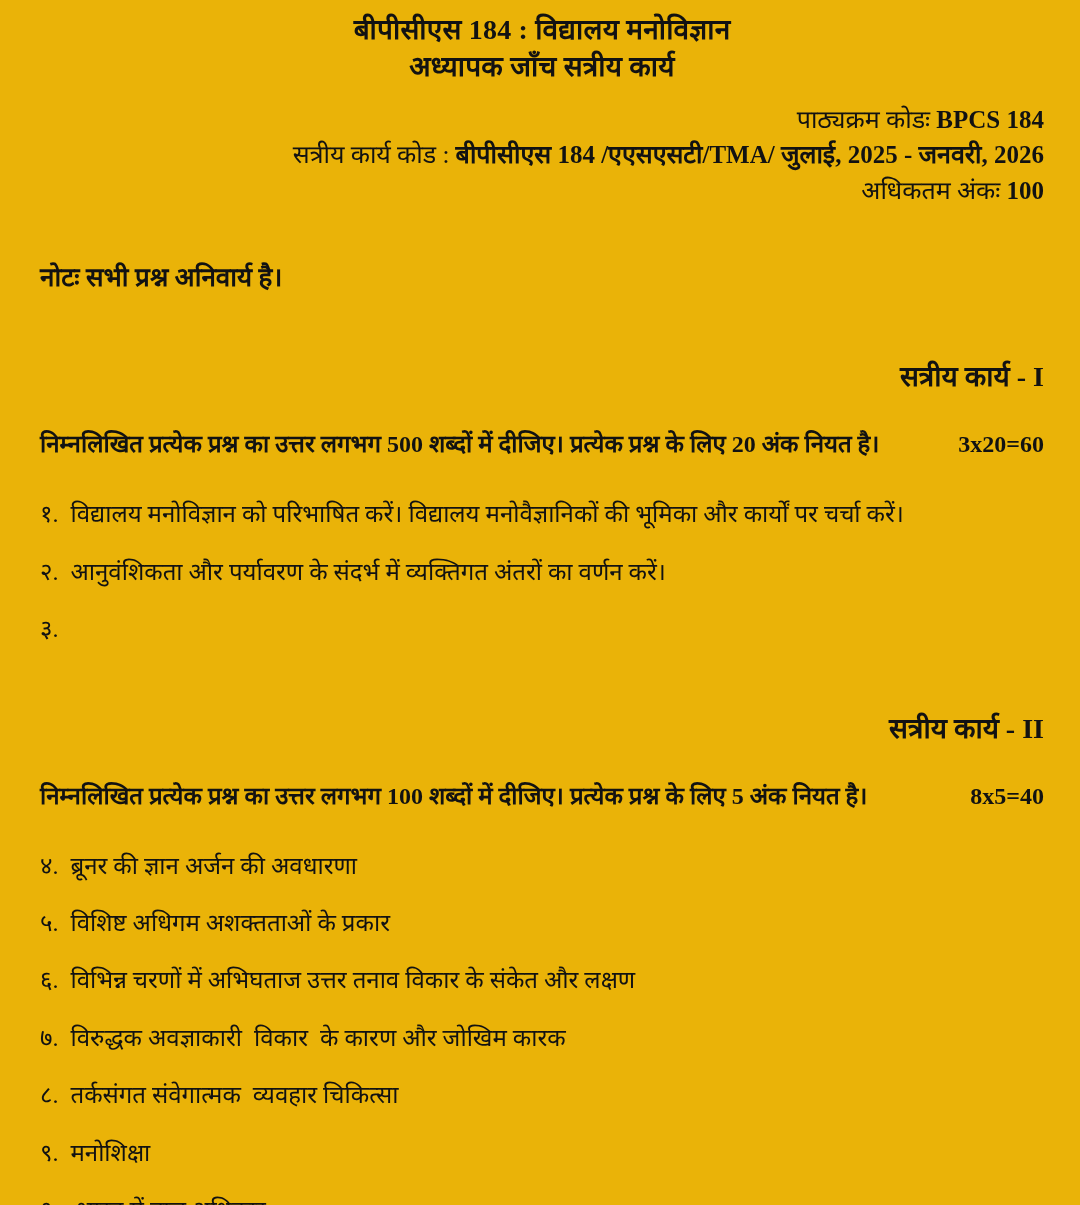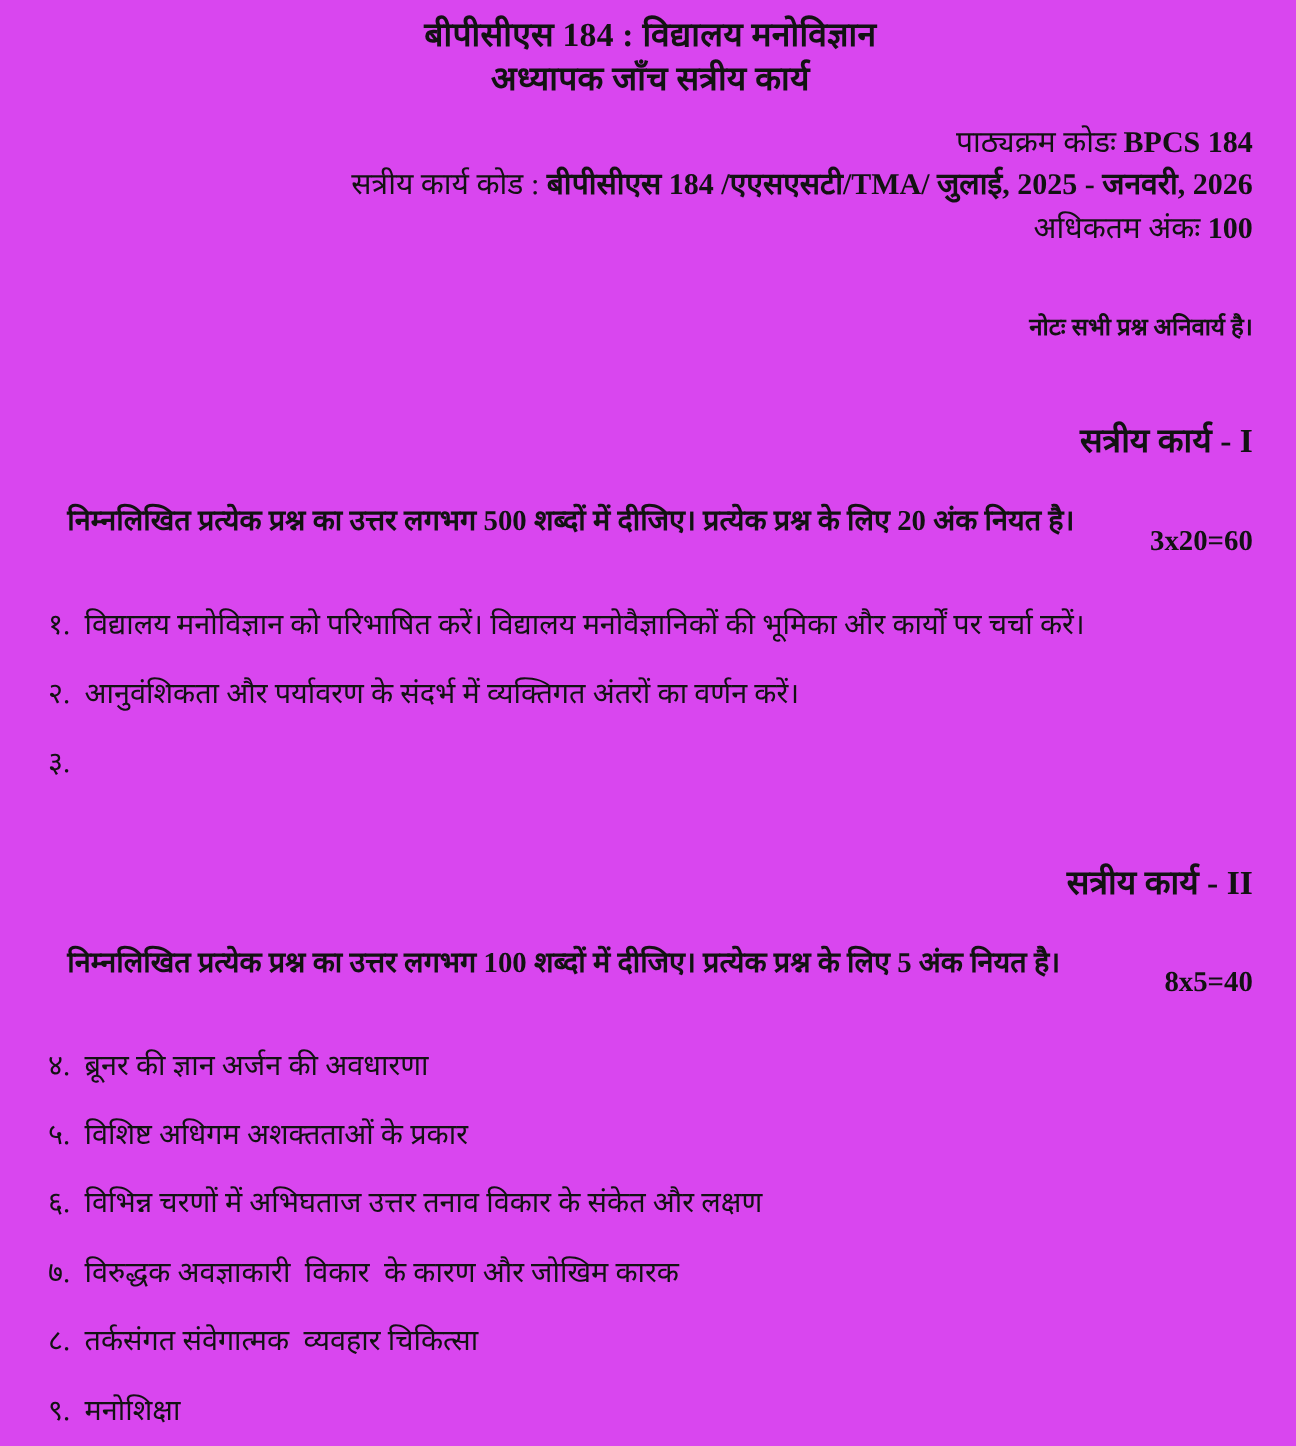--- a/index.html
+++ b/index.html
@@ -6,21 +6,21 @@
     margin: 0;
     padding: 0;
     background: #ffffff;
     color: #121212;
     font-family: "Liberation Serif", "DejaVu Sans", serif;
   }
   .page {
     position: relative;
     width: 1080px;
     height: 1205px;
-    background: #d946ef;
+    background: #eab308;
     box-sizing: border-box;
     padding: 12px 36px 0 40px;
     overflow: hidden;
   }
   
   .doc-title {
     text-align: center;
     font-weight: bold;
     font-size: 28px;
     line-height: 1.32;
@@ -32,40 +32,39 @@
     text-align: right;
     font-size: 25px;
     line-height: 1.42;
   }
   .meta .reg { font-weight: normal; }
   .meta .val { font-weight: bold; text-align: center; }
   
   .note {
     margin-top: 50px;
     font-weight: bold;
-    font-size: 20px;
-    text-align: right;
+    font-size: 26px;
   }
   
   .section-heading {
     margin-top: 62px;
     text-align: right;
     font-weight: bold;
     font-size: 28px;
   }
   .section-heading.second { }
   
   .instruction-wrap {
     margin-top: 32px;
     font-weight: bold;
     font-size: 24px;
     line-height: 1.5;
   }
   .instruction {
-    margin: 16px;
+    margin: 0;
     text-align: justify;
     white-space: normal;
   }
   .marks-line {
     text-align: right;
     font-weight: bold;
     font-size: 24px;
     margin-top: -36px;
     line-height: 1.5;
   }

